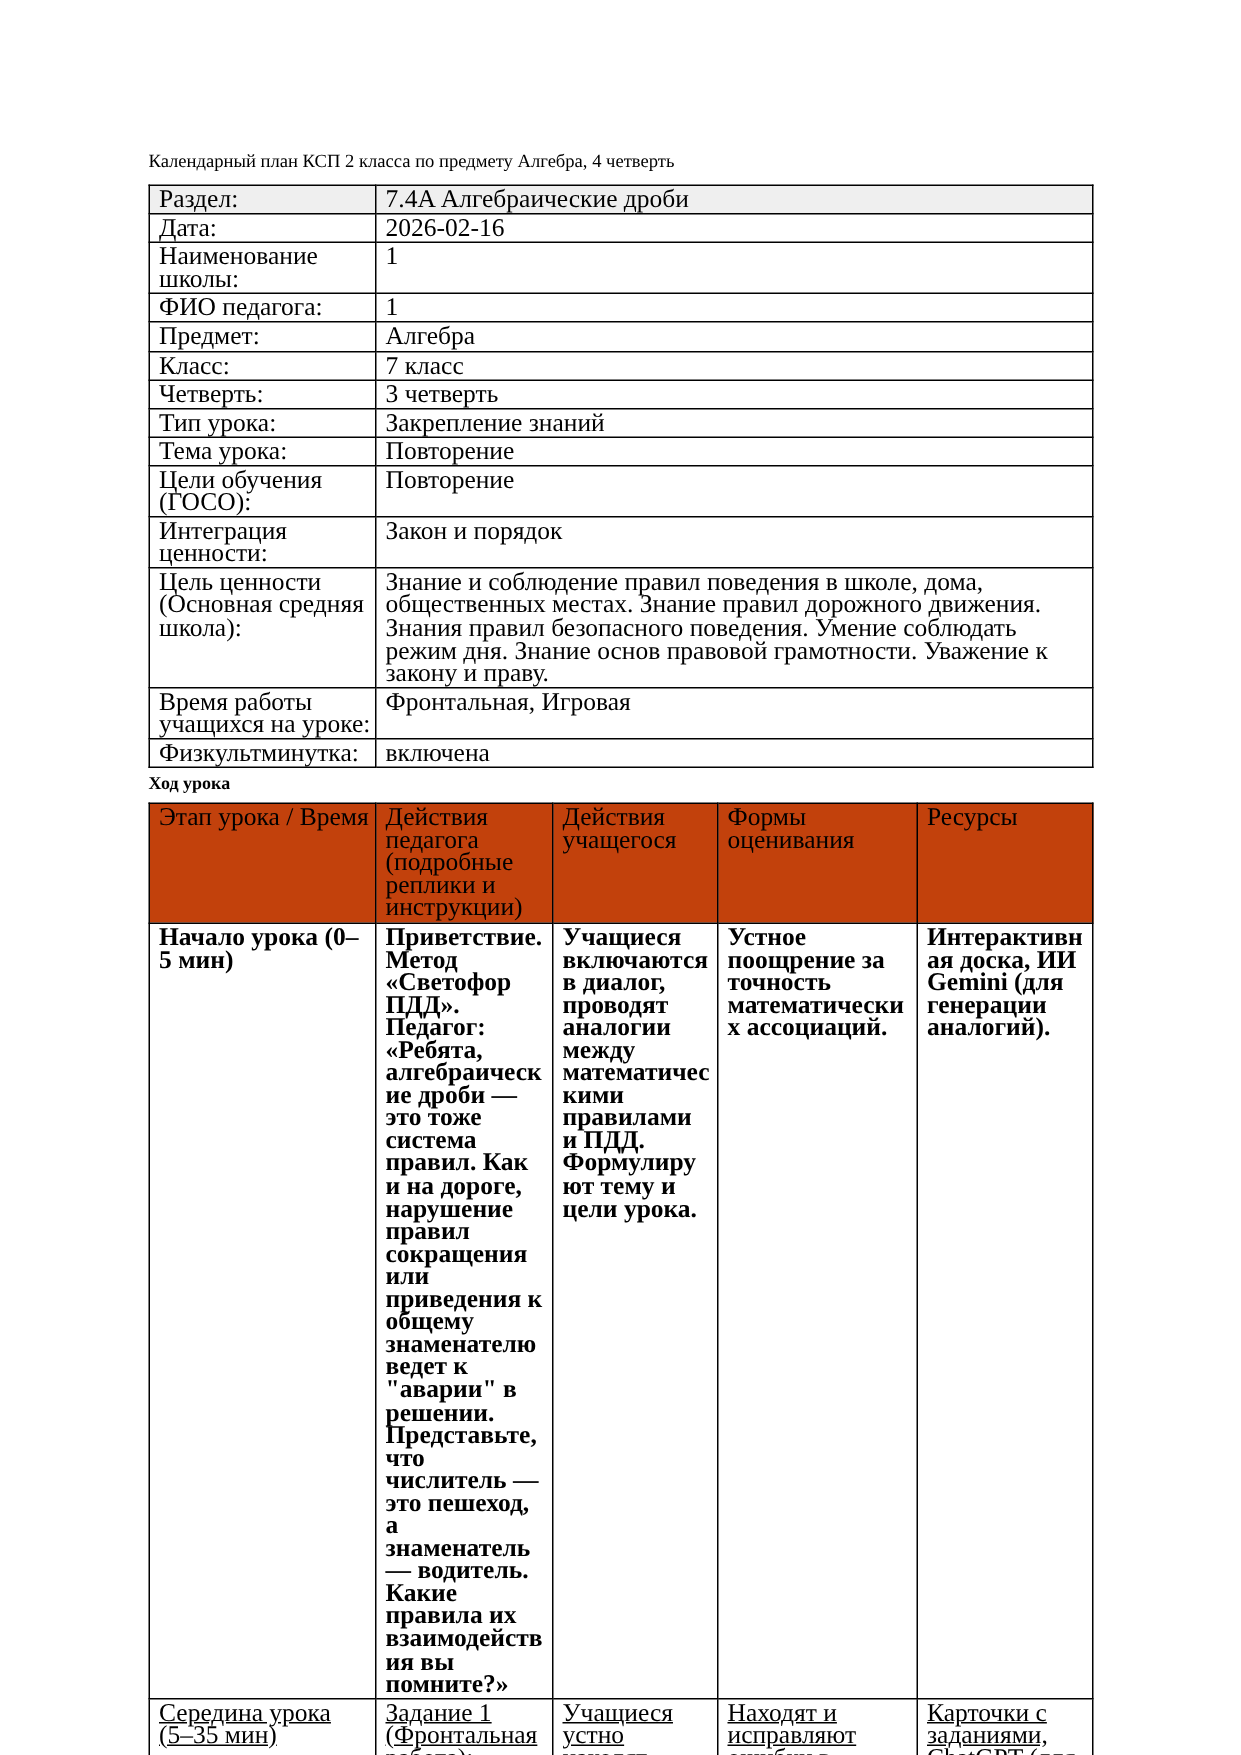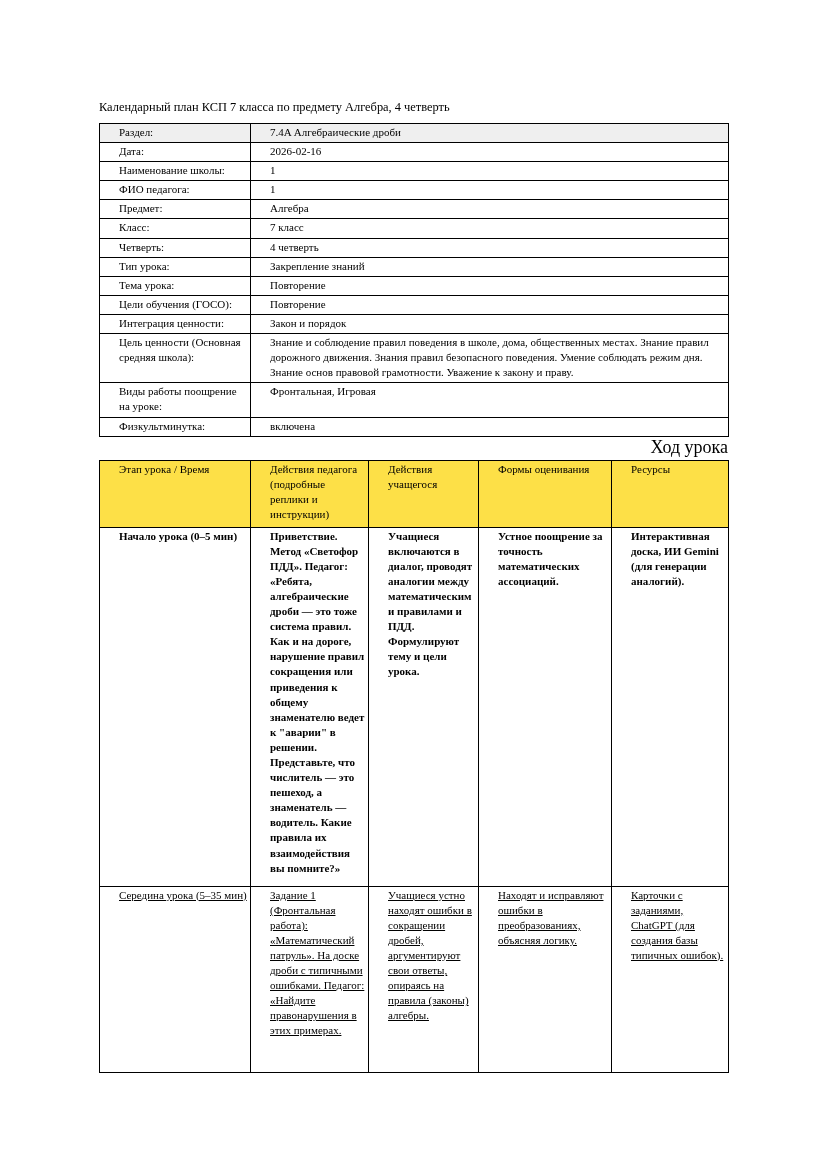--- a/index.html
+++ b/index.html
@@ -33,70 +33,69 @@
 
   .doc-title {
     font-size: 12.4px;
     line-height: 15px;
     margin: 0 0 8px 0;
     font-weight: normal;
     white-space: nowrap;
   }
 
   .section-caption {
-    font-size: 18px;
+    font-size: 12px;
     line-height: 15px;
     margin: 3px 0 5px 0;
-    font-weight: normal;
-    text-align: right;
+    font-weight: bold;
   }
 
   table.doc-table {
     border-collapse: collapse;
     table-layout: fixed;
     width: 629px;
     border: 1px solid #000000;
   }
   table.doc-table td,
   table.doc-table th {
     border: 1px solid #000000;
-    padding: 1px 3px 2px 19px;
-    font-size: 11px;
+    padding: 1px 3px 2px 6px;
+    font-size: 17px;
     line-height: 15.1px;
     vertical-align: top;
     text-align: left;
     font-weight: normal;
     word-wrap: break-word;
     overflow-wrap: break-word;
     hyphens: none;
   }
 
   
   .info-table col.c-label { width: 151px; }
   .info-table col.c-value { width: 478px; }
   .info-table tr.shaded > td { background: #efefef; }
 
   
   .flow-table col.f1 { width: 151px; }
   .flow-table col.f2 { width: 118px; }
   .flow-table col.f3 { width: 110px; }
   .flow-table col.f4 { width: 133px; }
   .flow-table col.f5 { width: 117px; }
-  .flow-table thead td { background: #fde047; }
+  .flow-table thead td { background: #c2410c; }
   .flow-table .hdr-cell { height: 63px; }
   .flow-table .row-first td { height: 355px; font-weight: bold; }
   .flow-table .row-second td { height: 182px; text-decoration: underline; }
 </style>
 </head>
 <body>
 
 <div class="page">
   <div class="content">
 
-    <p class="doc-title">Календарный план КСП 7 класса по предмету Алгебра, 4 четверть</p>
+    <p class="doc-title">Календарный план КСП 2 класса по предмету Алгебра, 4 четверть</p>
 
     <table class="doc-table info-table">
       <colgroup>
         <col class="c-label">
         <col class="c-value">
       </colgroup>
       <tbody>
         <tr class="shaded">
           <td>Раздел:</td>
           <td>7.4A Алгебраические дроби</td>
@@ -116,21 +115,21 @@
         <tr>
           <td>Предмет:</td>
           <td>Алгебра</td>
         </tr>
         <tr>
           <td>Класс:</td>
           <td>7 класс</td>
         </tr>
         <tr>
           <td>Четверть:</td>
-          <td>4 четверть</td>
+          <td>3 четверть</td>
         </tr>
         <tr>
           <td>Тип урока:</td>
           <td>Закрепление знаний</td>
         </tr>
         <tr>
           <td>Тема урока:</td>
           <td>Повторение</td>
         </tr>
         <tr>
@@ -139,21 +138,21 @@
         </tr>
         <tr>
           <td>Интеграция ценности:</td>
           <td>Закон и порядок</td>
         </tr>
         <tr>
           <td>Цель ценности (Основная средняя школа):</td>
           <td>Знание и соблюдение правил поведения в школе, дома, общественных местах. Знание правил дорожного движения. Знания правил безопасного поведения. Умение соблюдать режим дня. Знание основ правовой грамотности. Уважение к закону и праву.</td>
         </tr>
         <tr>
-          <td>Виды работы поощрение на уроке:</td>
+          <td>Время работы учащихся на уроке:</td>
           <td>Фронтальная, Игровая</td>
         </tr>
         <tr>
           <td>Физкультминутка:</td>
           <td>включена</td>
         </tr>
       </tbody>
     </table>
 
     <p class="section-caption">Ход урока</p>

